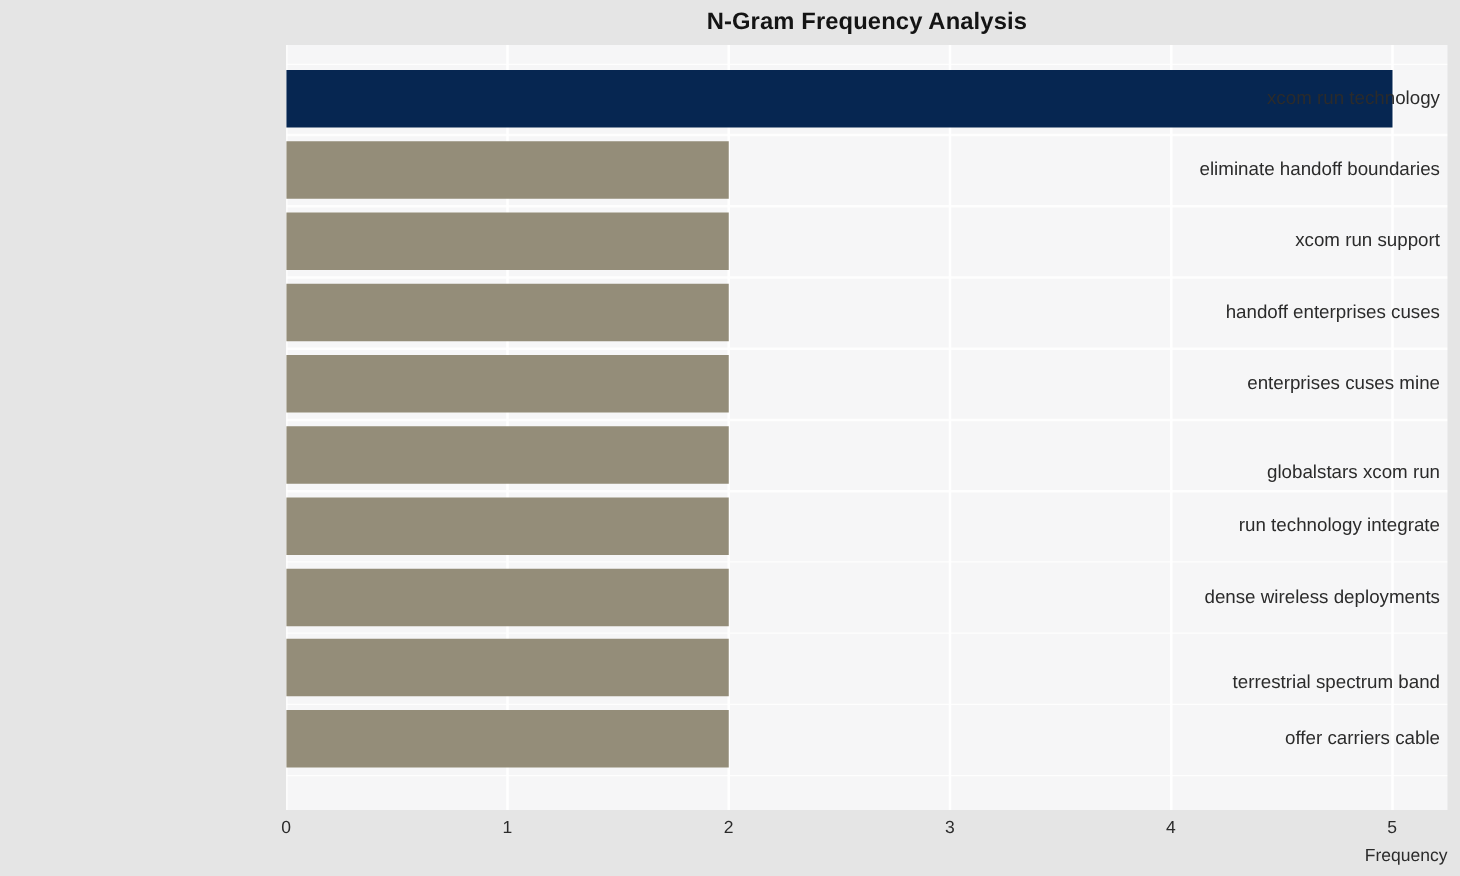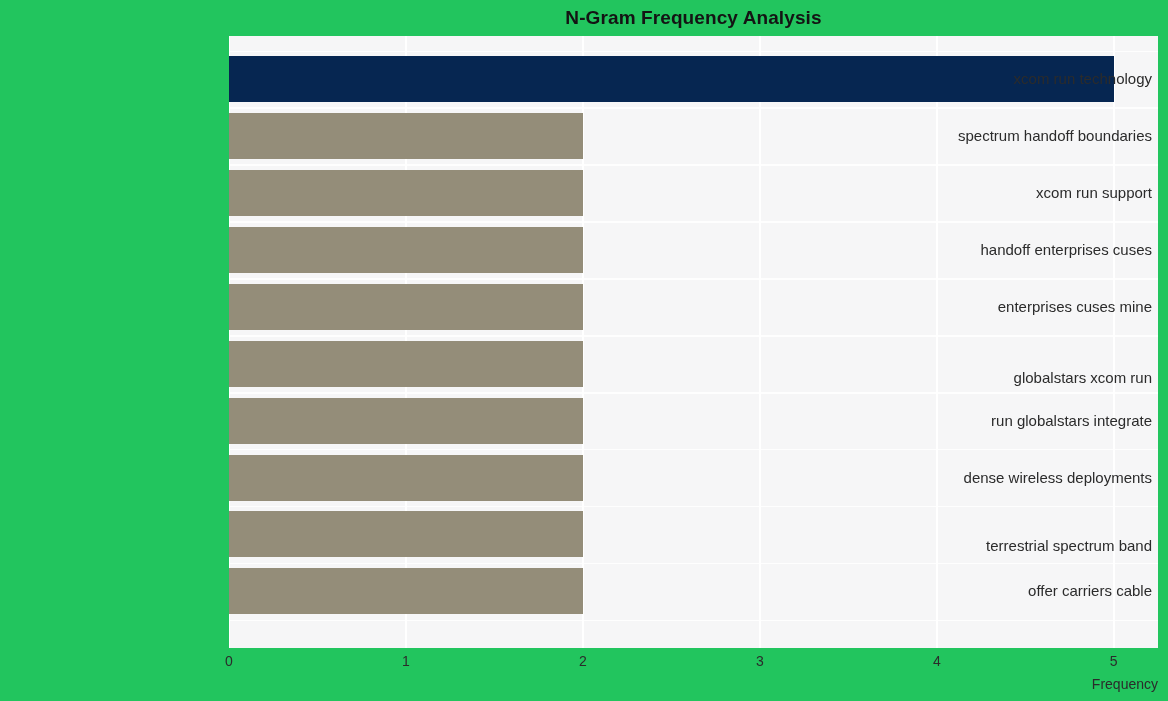--- a/index.html
+++ b/index.html
@@ -13,21 +13,21 @@
     font-family: "Liberation Sans", sans-serif;
     overflow: hidden;
     position: relative;
   }
 
   #figure {
     position: absolute;
     left: 0; top: 0;
     width: 1168px;
     height: 701px;
-    background: #22c55e;
+    background: #e5e5e5;
   }
 
   
   #chart-title {
     position: absolute;
     left: 229px;
     top: 5px;
     width: 929px;
     text-align: center;
     font-size: 19px;
@@ -144,26 +144,26 @@
       <div class="bar" title="enterprises cuses mine: 2" style="top: 247.721px; width: 353.905px; background: rgb(148, 141, 121);"></div>
       <div class="bar" title="globalstars xcom run: 2" style="top: 304.651px; width: 353.905px; background: rgb(148, 141, 121);"></div>
       <div class="bar" title="run technology integrate: 2" style="top: 361.581px; width: 353.905px; background: rgb(148, 141, 121);"></div>
       <div class="bar" title="dense wireless deployments: 2" style="top: 418.512px; width: 353.905px; background: rgb(148, 141, 121);"></div>
       <div class="bar" title="terrestrial spectrum band: 2" style="top: 475.442px; width: 353.905px; background: rgb(148, 141, 121);"></div>
       <div class="bar" title="offer carriers cable: 2" style="top: 532.372px; width: 353.905px; background: rgb(148, 141, 121);"></div>
     </div>
 
   <div id="ytick-layer">
       <div class="ytick" style="top: 70px;">xcom run technology</div>
-      <div class="ytick" style="top: 126.93px;">spectrum handoff boundaries</div>
+      <div class="ytick" style="top: 126.93px;">eliminate handoff boundaries</div>
       <div class="ytick" style="top: 183.86px;">xcom run support</div>
       <div class="ytick" style="top: 240.791px;">handoff enterprises cuses</div>
       <div class="ytick" style="top: 297.721px;">enterprises cuses mine</div>
       <div class="ytick" style="top: 369px;">globalstars xcom run</div>
-      <div class="ytick" style="top: 411.581px;">run globalstars integrate</div>
+      <div class="ytick" style="top: 411.581px;">run technology integrate</div>
       <div class="ytick" style="top: 468.512px;">dense wireless deployments</div>
       <div class="ytick" style="top: 537px;">terrestrial spectrum band</div>
       <div class="ytick" style="top: 582.372px;">offer carriers cable</div>
     </div>
   <div id="xtick-layer">
       <div class="xtick" style="left: 229px;">0</div>
       <div class="xtick" style="left: 405.952px;">1</div>
       <div class="xtick" style="left: 582.905px;">2</div>
       <div class="xtick" style="left: 759.857px;">3</div>
       <div class="xtick" style="left: 936.81px;">4</div>

